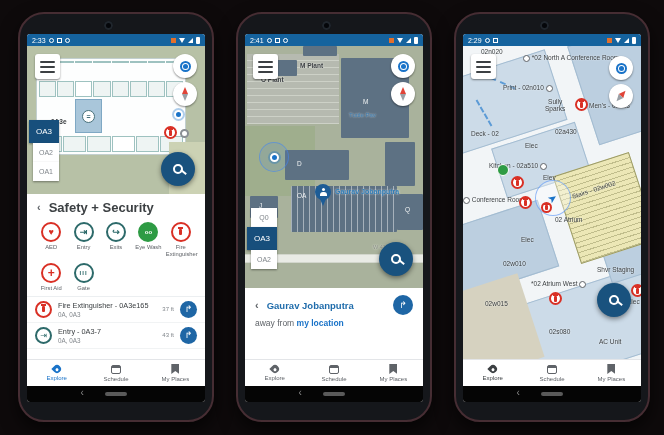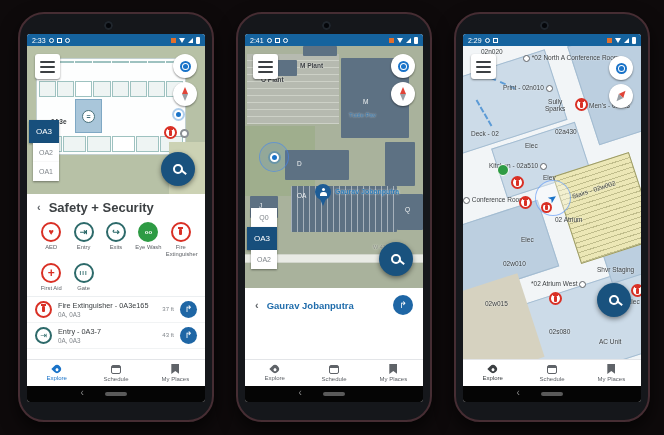--- a/index.html
+++ b/index.html
@@ -391,20 +391,23 @@
           <span class="mag"></span>
         </div>
     </div>
 
     <div class="p2panel">
       <div class="p2head">
         <span class="backch">‹</span>
         <span class="p2title">Gaurav Jobanputra</span>
         <span class="dirfab" style="width:20px; height:20px; flex:0 0 20px;">↱</span>
       </div>
+      <div class="p2line2">
+        <span>away from </span><span class="p2link">my location</span>
+      </div>
     </div>
 
     <div class="bnav">
       <div class="bitem">
         <span class="navpin"></span>
         <span class="blabel">Explore</span>
       </div>
       <div class="bitem">
         <span class="navcal"></span>
         <span class="blabel">Schedule</span>

